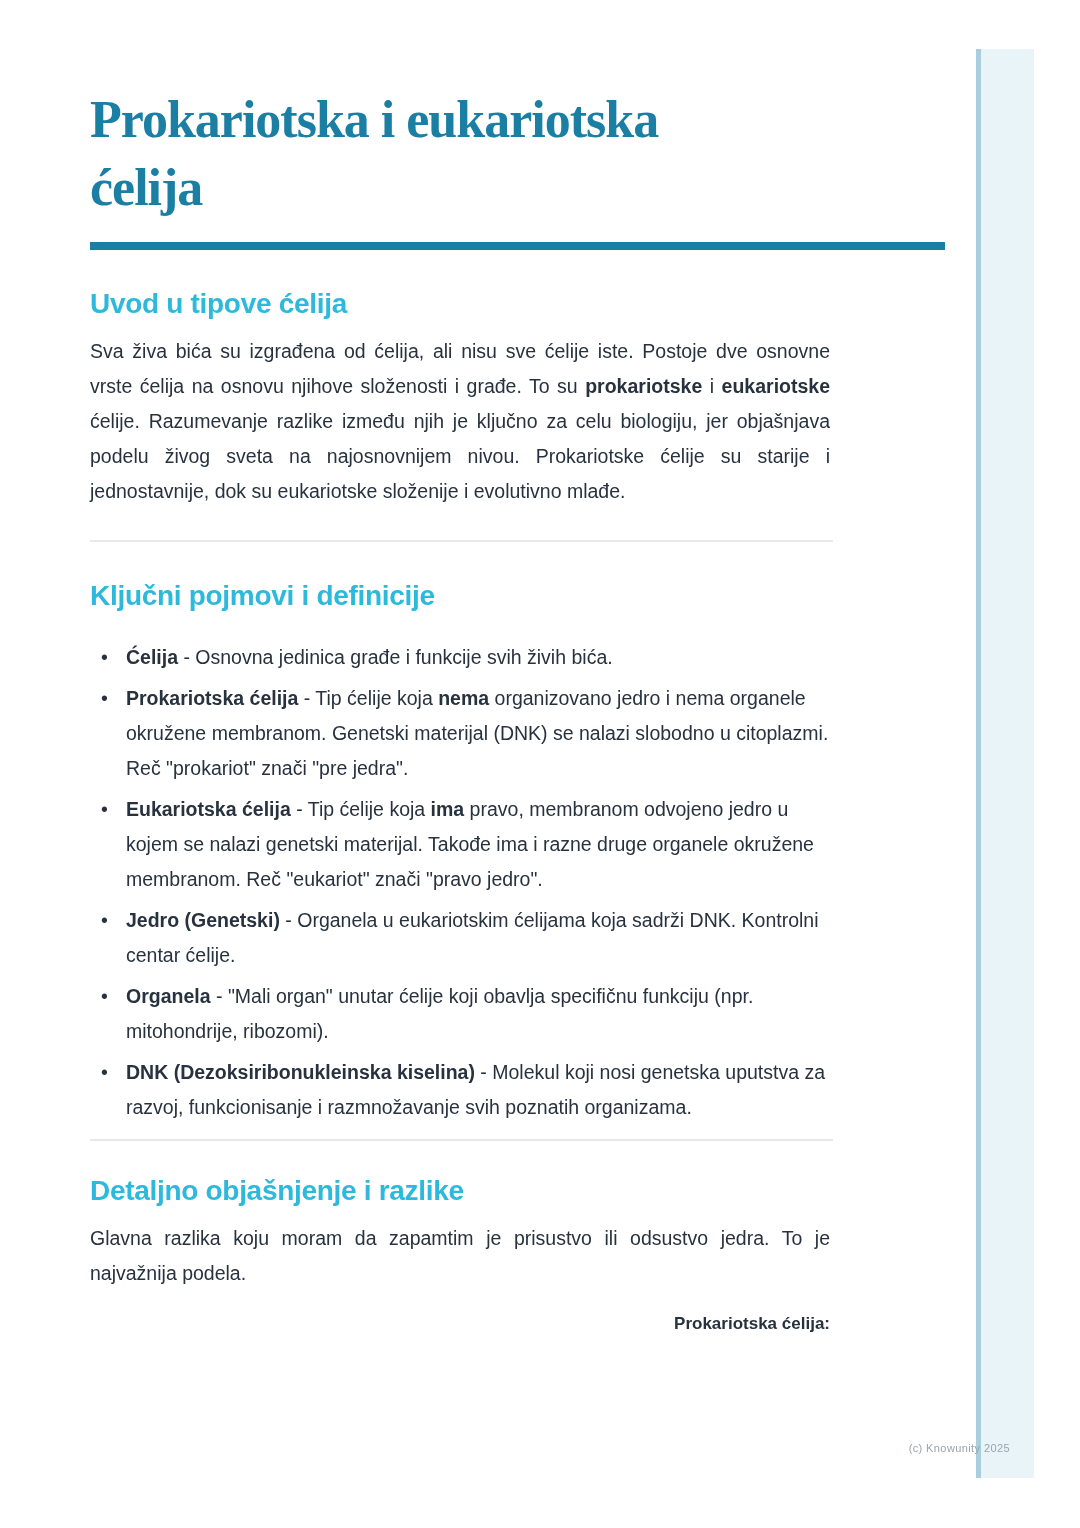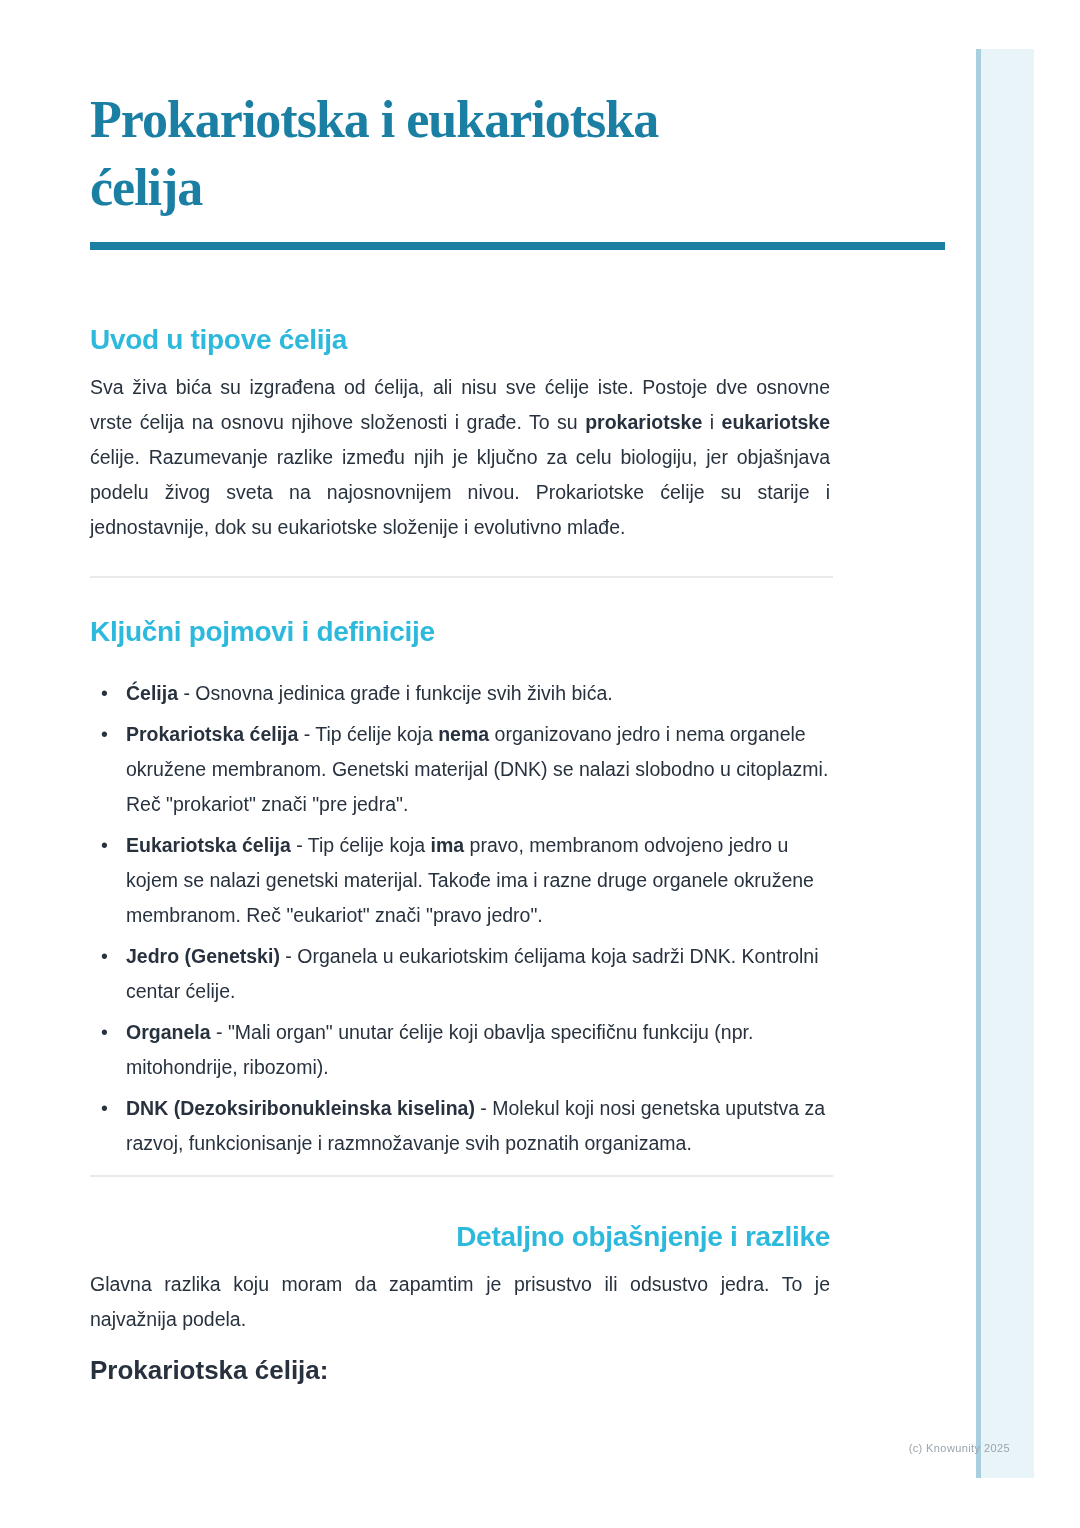--- a/index.html
+++ b/index.html
@@ -46,23 +46,23 @@
     background: var(--title-teal, #1b7fa4);
   }
 
   h2.section-heading {
     font-size: 28px;
     line-height: 36px;
     font-weight: bold;
     letter-spacing: -0.3px;
     color: var(--heading-cyan, #2db9dc);
   }
-  .h2-intro   { margin-top: 72px; }
+  .h2-intro   { margin-top: 36px; }
   .h2-terms   { margin-top: 36px; }
-  .h2-details { margin-top: 42px; text-align: right; }
+  .h2-details { margin-top: 32px; }
 
   p.body-par {
     margin-top: 12px;
     font-size: 19.5px;
     line-height: 35px;
     text-align: justify;
     color: var(--body-text, #28323f);
   }
   p.body-par b, ul.term-list b { font-weight: bold; }
 
@@ -88,23 +88,24 @@
   }
   ul.term-list li .bullet-dot {
     position: absolute;
     left: 11px; top: 0;
     font-size: 19.5px;
     line-height: 35px;
   }
 
   p.sub-line {
     margin-top: 20px;
-    font-size: 26px;
+    font-size: 17px;
     line-height: 26px;
     font-weight: bold;
+    text-align: right;
   }
 
   .footer-credit {
     position: absolute;
     top: 1442px;
     right: 70px;
     font-size: 11px;
     letter-spacing: 0.4px;
     color: var(--footer-gray, #9aa4ab);
     z-index: 2;

